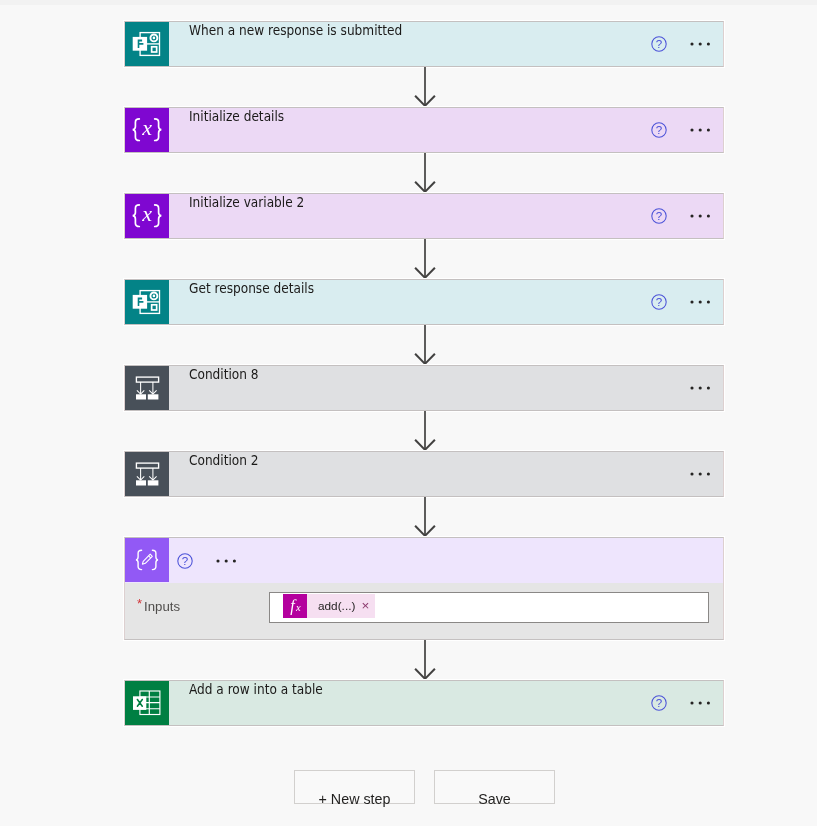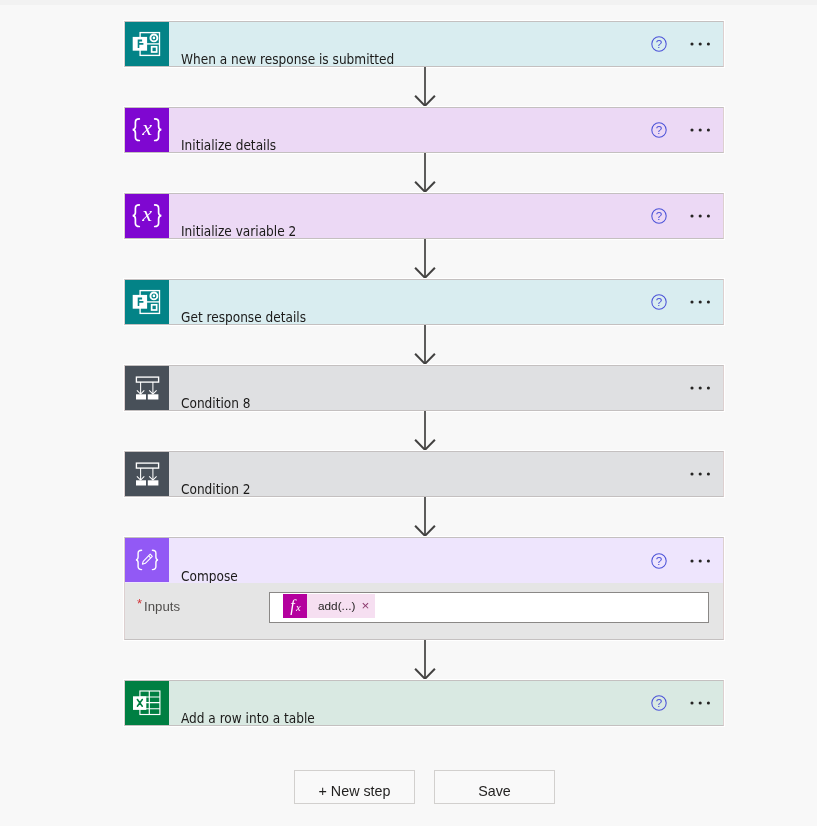--- a/index.html
+++ b/index.html
@@ -18,21 +18,21 @@
     border:1px solid #c4c0c0;
     border-left-color:#ddd0d0;border-right-color:#ddd0d0;
     background:#fff;
     box-shadow:0 0 0 1px #ffffff;
   }
   .cardhead{display:flex;align-items:stretch;height:44px;}
   .iconbox{
     width:44px;height:44px;flex:0 0 44px;
     display:flex;align-items:center;justify-content:center;
   }
-  .titlewrap{flex:1 1 auto;display:flex;align-items:flex-end;padding-left:12px;}
+  .titlewrap{flex:1 1 auto;display:flex;align-items:flex-start;padding-left:20px;}
   .title{font-family:"DejaVu Sans",sans-serif;font-stretch:condensed;font-size:13.5px;color:#1b1a19;line-height:15px;display:block;position:relative;top:0.6px;}
   .actions{display:flex;align-items:center;padding-right:6px;}
   .helpbtn{width:31px;height:32px;display:flex;align-items:center;justify-content:center;margin-right:10px;}
   .morebtn{width:33px;height:32px;display:flex;align-items:center;justify-content:center;}
 
   .arrow{position:absolute;left:412.5px;}
 
   .composebody{background:#e5e5e5;height:56px;position:relative;}
   .inputlabel{position:absolute;left:12px;top:14px;font-size:13.2px;color:#4f4d4b;line-height:14px;}
   .req{color:#d13438;font-size:13px;vertical-align:2.5px;padding-right:2px;}
@@ -49,21 +49,21 @@
     display:flex;align-items:center;justify-content:center;
   }
   .tokentext{padding:0 3px 0 11px;font-size:11.8px;color:#201f1e;}
   .tokenx{padding:0 6px 0 3px;font-size:13.5px;color:#8c3a6e;line-height:1;}
 
   .btnrow{position:absolute;left:294px;top:770px;}
   .btn{
     display:inline-block;width:121px;height:34px;line-height:32px;
     border:1px solid #d2d0ce;background:#f9f9f9;
     font-size:14.3px;color:#201f1e;text-align:center;
-    box-sizing:border-box;font-family:inherit;padding:4px;vertical-align:top;
+    box-sizing:border-box;font-family:inherit;padding:12px;vertical-align:top;
   }
   .btn + .btn{margin-left:19px;}
   .vx{font-family:"Liberation Serif","DejaVu Serif",serif;font-style:italic;font-size:22px;}
   .fxf{font-family:"Liberation Serif","DejaVu Serif",serif;font-style:italic;font-size:16px;}
   .fxx{font-family:"Liberation Serif","DejaVu Serif",serif;font-style:italic;font-size:10.5px;}
   .qm{font-family:"Liberation Sans",sans-serif;font-size:11.6px;}
 </style>
 </head>
 <body>
 
@@ -313,23 +313,20 @@
       <svg width="44" height="44" viewBox="0 0 44 44" aria-hidden="true">
         <g fill="none" stroke="#fff" stroke-width="1.4" stroke-linecap="round">
           <path d="M16.6 12.2c-2.9 0-3.5 1-3.5 3v3.9c0 1.5-0.8 2.6-2.1 2.8 1.3 0.2 2.1 1.3 2.1 2.8v3.9c0 2 0.6 3 3.5 3"></path>
           <path d="M27.4 12.2c2.9 0 3.5 1 3.5 3v3.9c0 1.5 0.8 2.6 2.1 2.8-1.3 0.2-2.1 1.3-2.1 2.8v3.9c0 2-0.6 3-3.5 3"></path>
         </g>
         <g fill="none" stroke="#fff" stroke-width="1.1" stroke-linejoin="round">
           <path d="M25.2 16.2l2.1 2.1-7 7-2.9 0.9 0.8-2.9z"></path>
           <path d="M23.6 17.8l2.1 2.1"></path>
         </g>
       </svg>
-    </div>
-    <div class="titlewrap">
-      <span class="title">Compose</span>
     </div>
     <div class="actions">
       <div class="helpbtn">
         <svg width="16" height="16" viewBox="0 0 16 16">
             <circle cx="8" cy="8" r="7.2" fill="none" stroke="#4b52d8" stroke-width="1.05"></circle>
             <text class="qm" x="8.1" y="12" text-anchor="middle" fill="#4b52d8">?</text>
           </svg>
       </div>
       <div class="morebtn">
         <svg width="21" height="6" viewBox="0 0 21 6">

